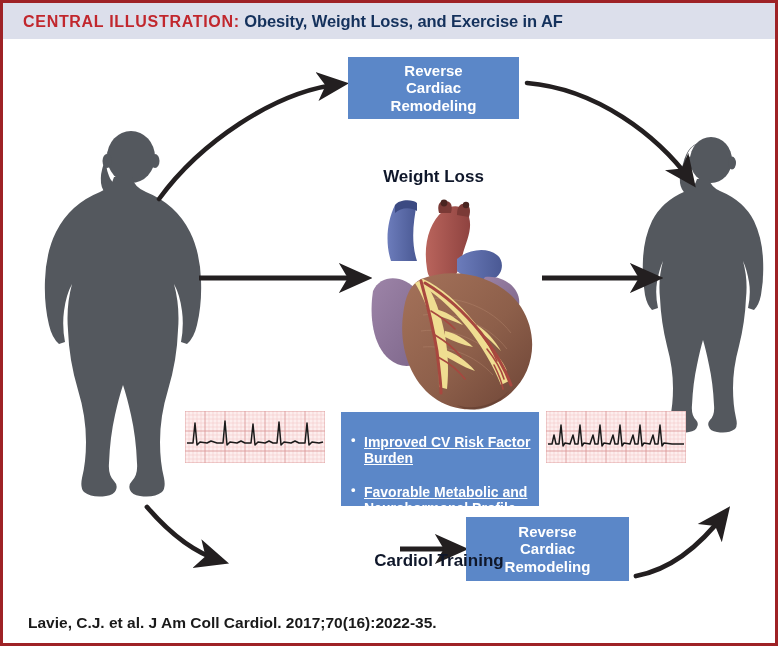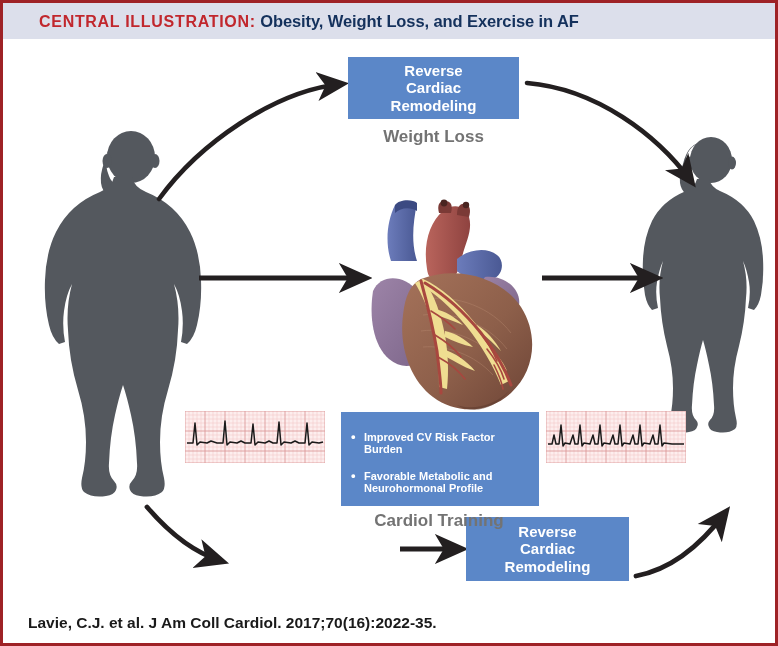--- a/index.html
+++ b/index.html
@@ -18,21 +18,21 @@
   }
 
   
   #header-band {
     position: absolute; left: 0; top: 0;
     width: 772px; height: 36px;
     background: #dcdfeb;
     display: flex; align-items: center;
   }
   #header-text {
-    padding-left: 36px;
+    padding-left: 20px;
     white-space: nowrap;
     font-size: 16.5px;
     font-weight: bold;
     letter-spacing: -0.1px;
   }
   .hdr-label {
     color: #c1272d;
     letter-spacing: 0.7px;
     font-size: 16px;
   }
@@ -63,24 +63,25 @@
     z-index: 4;
   }
   #box-top {
     left: 329px; top: 18px;
     width: 171px; height: 62px;
     font-size: 15px;
   }
   #box-bullets {
     left: 322px; top: 373px;
     width: 198px; height: 94px;
-    font-size: 11px;
+    font-size: 14px;
     justify-content: flex-start;
     padding: 6px 8px 6px 10px;
     flex-direction: column;
+    text-decoration: underline;
   }
   #box-bullets ul { list-style: none; width: 100%; }
   #box-bullets li {
     position: relative;
     padding-left: 13px;
     text-align: left;
     line-height: 1.15;
     margin-bottom: 1px;
   }
   #box-bullets li:before {
@@ -95,25 +96,26 @@
   }
   #box-bot-right {
     left: 447px; top: 478px;
     width: 163px; height: 64px;
     font-size: 15px;
   }
 
   
   .caption {
     position: absolute;
-    color: #737373;
+    color: #0f172a;
     font-weight: bold;
     font-size: 17px;
     text-align: center;
     z-index: 4;
+    margin-top: 40px;
   }
   #cap-weightloss { left: 329px; top: 88px; width: 171px; }
   #cap-exercise   { left: 300px; top: 472px; width: 240px; }
 
   
   .fig-label {
     position: absolute;
     color: #ffffff;
     font-weight: bold;
     text-align: center;

